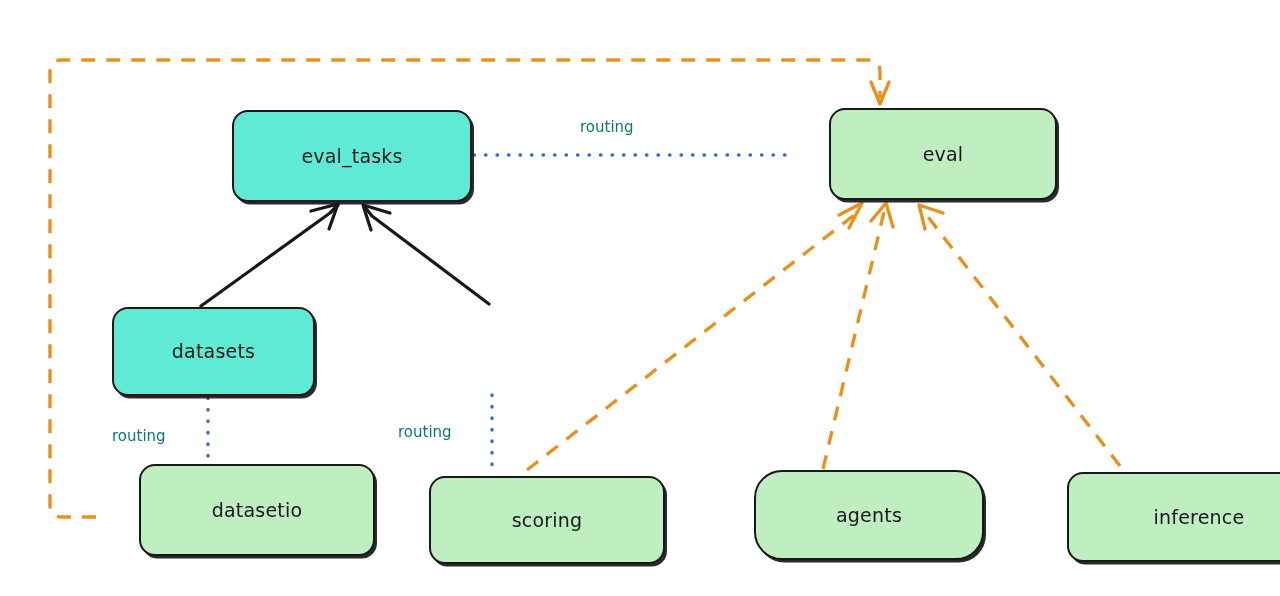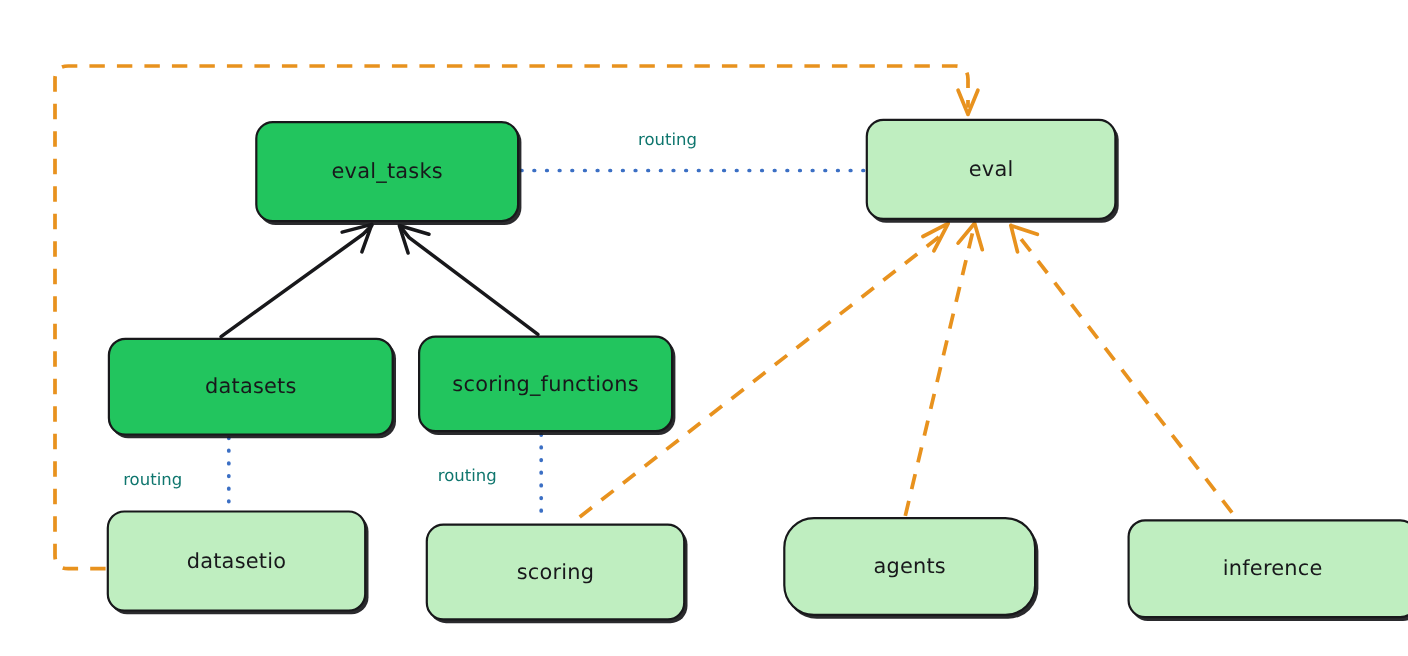--- a/index.html
+++ b/index.html
@@ -35,22 +35,22 @@
     border: 2.6px solid #18181b;
     border-radius: 16px;
     color: #18181b;
     font-family: "DejaVu Sans", sans-serif;
     font-size: 19px;
     letter-spacing: 0.2px;
     text-align: center;
     box-shadow: 2.5px 3px 0 -0.5px rgba(24,24,27,0.92);
     user-select: none;
   }
-  .node.api   { background: #22c55e; }
-  .node.prov  { background: #bfeec0; }
+  .node.api   { background: #5eead4; }
+  .node.prov  { background: #bfeec0; margin-left: 42px; }
   .node-label {
     display: block;
     padding: 0 10px;
     line-height: 1.1;
   }
   .edge-label {
     position: absolute;
     color: #0f766e;
     font-family: "DejaVu Sans", sans-serif;
     font-size: 15px;
@@ -110,27 +110,24 @@
   </svg>
 
   <div class="node api" id="node-eval_tasks" style="left:232px; top:110px; width:240px; height:92px;">
     <span class="node-label">eval_tasks</span>
   </div>
 
   <div class="node prov" id="node-eval" style="left:787px; top:108px; width:228px; height:92px;">
     <span class="node-label">eval</span>
   </div>
 
-  <div class="node api" id="node-datasets" style="left:98px; top:307px; width:260px; height:89px;">
+  <div class="node api" id="node-datasets" style="left:112px; top:307px; width:203px; height:89px;">
     <span class="node-label">datasets</span>
   </div>
 
-  <div class="node api" id="node-scoring_functions" style="left:380px; top:305px; width:232px; height:88px;">
-    <span class="node-label">scoring_functions</span>
-  </div>
 
   <div class="node prov" id="node-datasetio" style="left:97px; top:464px; width:236px; height:92px;">
     <span class="node-label">datasetio</span>
   </div>
 
   <div class="node prov" id="node-scoring" style="left:387px; top:476px; width:236px; height:88px;">
     <span class="node-label">scoring</span>
   </div>
 
   <div class="node prov" id="node-agents" style="left:712px; top:470px; width:230px; height:90px;border-radius:28px;">

